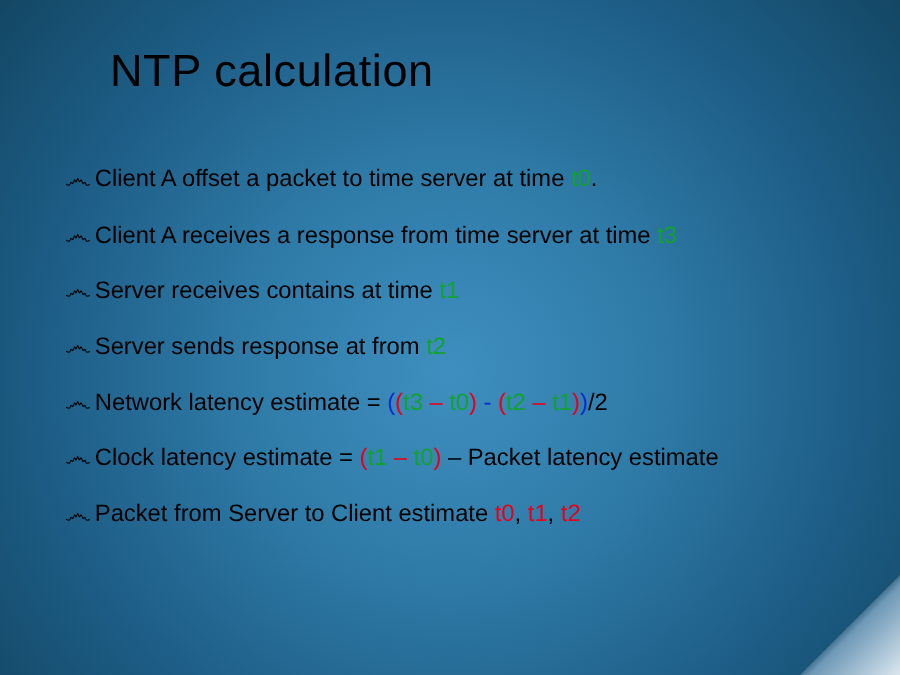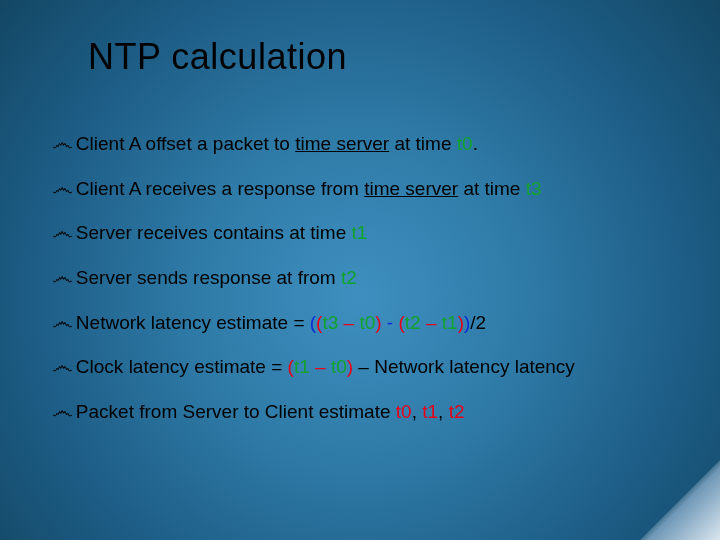--- a/index.html
+++ b/index.html
@@ -47,21 +47,21 @@
     line-height: 22px;
     color: #000;
     margin-right: 3px;
   }
   .bullet .text {
     flex: 1 1 auto;
   }
   .hl-green { color: #12a22e; }
   .hl-blue  { color: #0a2bd6; }
   .hl-red   { color: #e8001a; }
-  .underline { text-decoration: underline; }
+  .underline { }
   .corner {
     position: absolute;
     right: 0;
     bottom: 0;
     width: 80px;
     height: 80px;
     background: linear-gradient(135deg, rgba(255,255,255,0) 46%, rgba(255,255,255,0.18) 50%, rgba(120,160,190,0.9) 55%, #dbe7f0 100%);
     border-top-left-radius: 6px 6px;
     clip-path: polygon(100% 0, 100% 100%, 0 100%);
   }
@@ -87,21 +87,21 @@
       <div class="bullet">
         <span class="swirl">෴</span>
         <span class="text"><span>Server sends response at from </span><span class="hl-green">t2</span></span>
       </div>
       <div class="bullet">
         <span class="swirl">෴</span>
         <span class="text"><span>Network latency estimate = </span><span class="hl-blue">(</span><span class="hl-red">(</span><span class="hl-green">t3</span><span class="hl-red"> – </span><span class="hl-green">t0</span><span class="hl-red">)</span><span class="hl-blue">  - </span><span class="hl-red">(</span><span class="hl-green">t2</span><span class="hl-red"> – </span><span class="hl-green">t1</span><span class="hl-red">)</span><span class="hl-blue">)</span><span>/2</span></span>
       </div>
       <div class="bullet">
         <span class="swirl">෴</span>
-        <span class="text"><span>Clock latency estimate = </span><span class="hl-red">(</span><span class="hl-green">t1</span><span class="hl-red"> – </span><span class="hl-green">t0</span><span class="hl-red">)</span><span> – Network latency latency</span></span>
+        <span class="text"><span>Clock latency estimate = </span><span class="hl-red">(</span><span class="hl-green">t1</span><span class="hl-red"> – </span><span class="hl-green">t0</span><span class="hl-red">)</span><span> – Packet latency estimate</span></span>
       </div>
       <div class="bullet">
         <span class="swirl">෴</span>
         <span class="text"><span>Packet from Server to Client estimate </span><span class="hl-red">t0</span><span>, </span><span class="hl-red">t1</span><span>, </span><span class="hl-red">t2</span></span>
       </div>
     </div>
   <div class="corner"></div>
 </div>
 
 </body></html>

